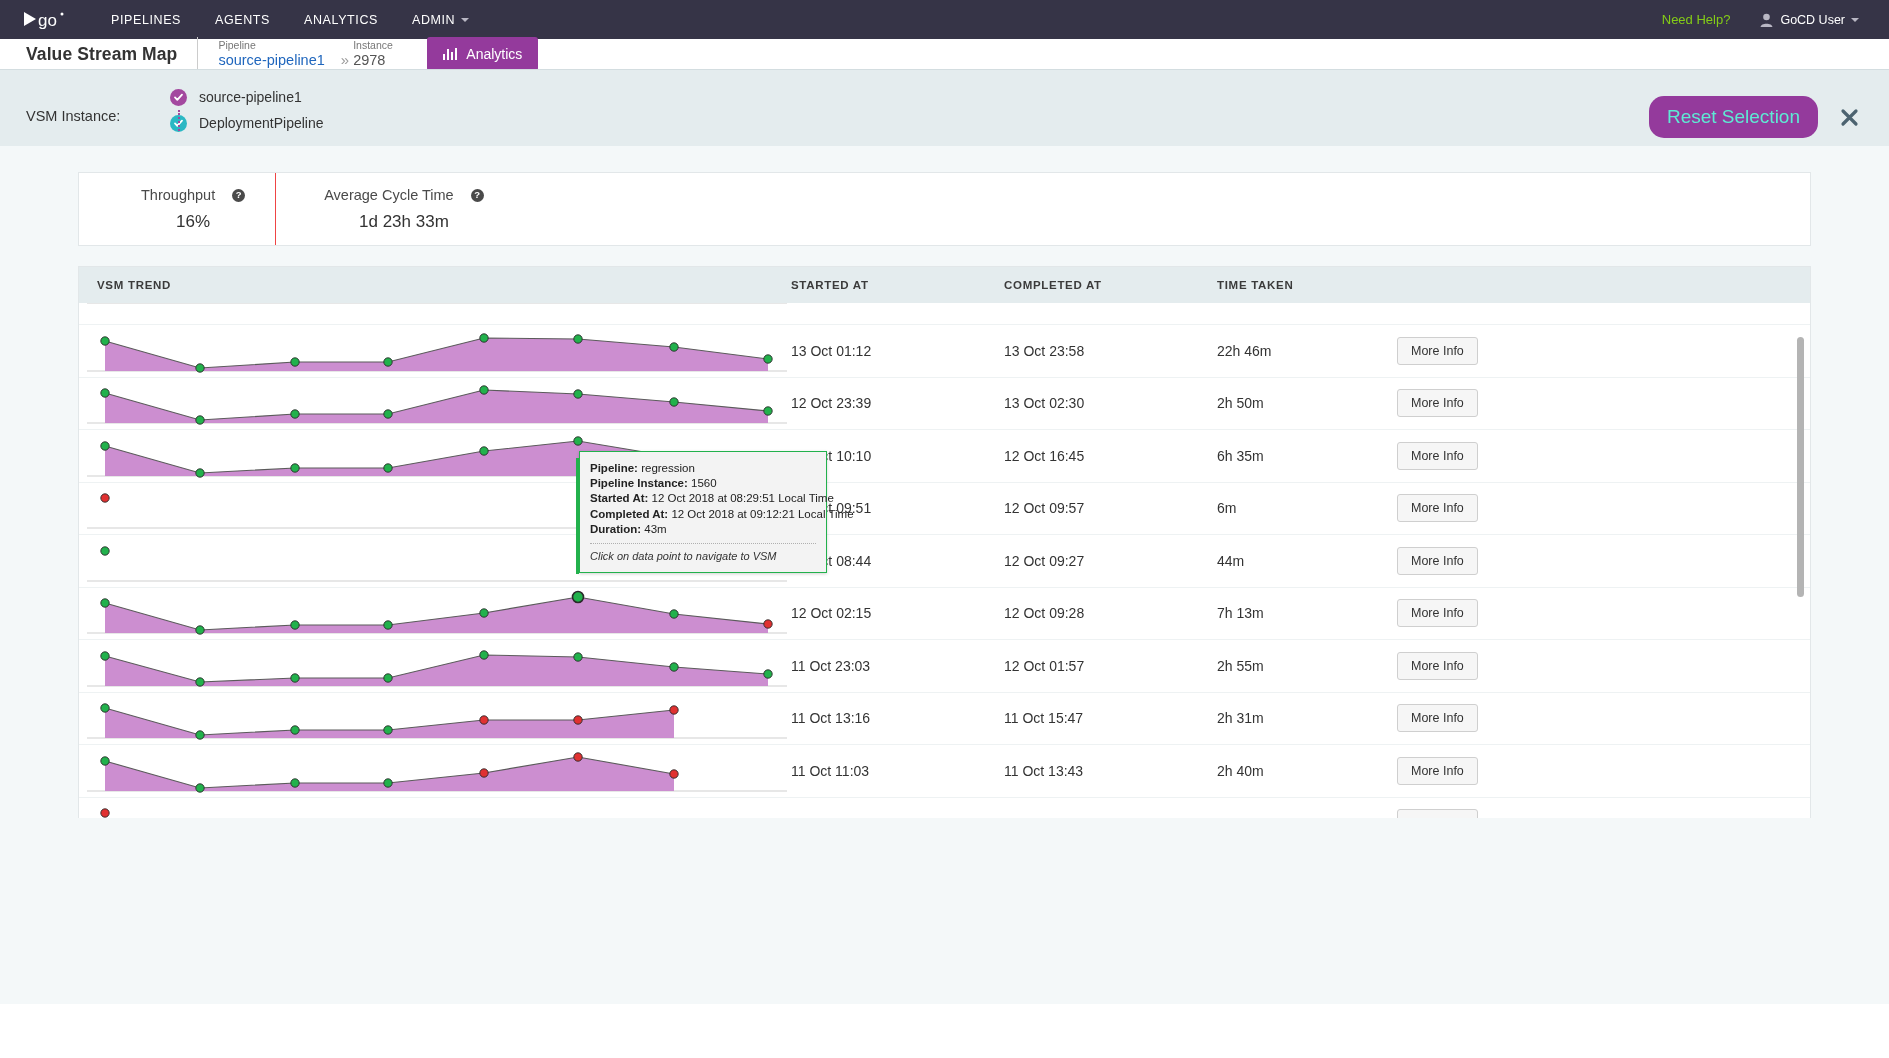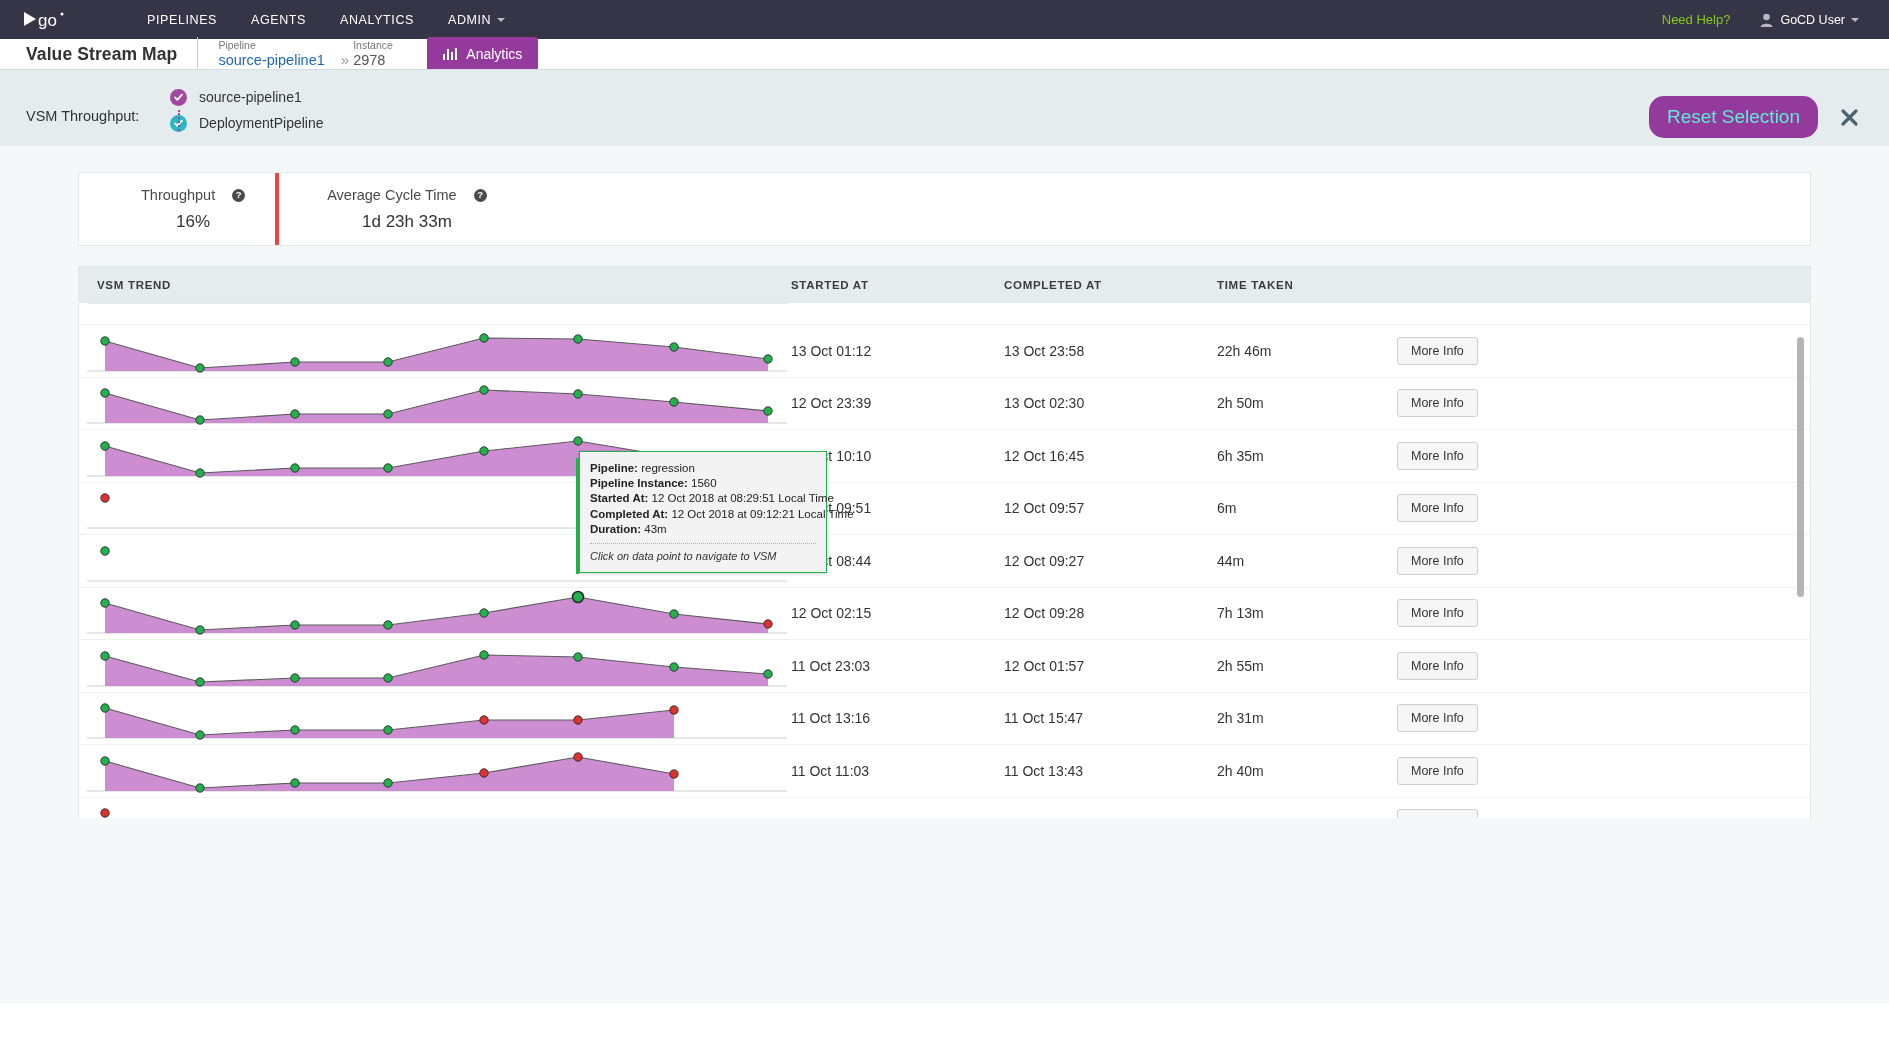--- a/index.html
+++ b/index.html
@@ -8,21 +8,20 @@
     background: #fff;
     font-family: "Liberation Sans", sans-serif;
     overflow: hidden;
   }
 
   
   .topnav {
     height: 39px; background: #363447;
     display: flex; align-items: center;
     padding: 0 18px;
-    gap: 36px;
   }
   .logo { width: 56px; display: flex; align-items: center; padding-left: 4px; }
   .logo svg { display: block; }
   .nav-links { display: flex; align-items: center; gap: 0; margin-left: 20px; }
   .nav-link {
     color: #fff; font-size: 12.5px; letter-spacing: .6px;
     padding: 11px 17px; text-decoration: none; cursor: pointer;
   }
   .caret-down {
     display: inline-block; width: 0; height: 0; margin-left: 6px;
@@ -86,21 +85,21 @@
   .close-x { cursor: pointer; display: flex; padding: 4px; }
 
   
   .content { background: #f4f8f9; padding: 26px 78px 0 78px; height: 858px; }
 
   .metrics-card {
     background: #fff; border: 1px solid #e2e7e9;
     display: flex; align-items: stretch; height: 74px;
   }
   .metric { padding: 14px 30px 0 62px; display: flex; flex-direction: column; align-items: center; }
-  .metric + .metric { border-left: 4px solid #ef4444; padding-left: 48px; padding-right: 48px; }
+  .metric + .metric { border-left: 1px solid #ef4444; padding-left: 48px; padding-right: 48px; }
   .metric-label { font-size: 14.5px; color: #4a4a4a; display: flex; align-items: center; gap: 17px; }
   .help-icon {
     width: 13px; height: 13px; border-radius: 50%; background: #4a4a4a;
     color: #fff; font-size: 9.5px; font-weight: bold;
     display: flex; align-items: center; justify-content: center;
     cursor: pointer; line-height: 1;
   }
   .metric-value { font-size: 17px; color: #333; margin-top: 9px; }
 
   
@@ -205,21 +204,21 @@
       <i style="height:6px"></i>
         <i style="height:11px"></i>
         <i style="height:8px"></i>
         <i style="height:12px"></i>
     </span>
     <span>Analytics</span>
   </button>
 </div>
 
 <div class="vsm-bar">
-  <div class="vsm-bar-label">VSM Throughput:</div>
+  <div class="vsm-bar-label">VSM Instance:</div>
   <div class="pipe-sel">
     <div class="pipe-connector"></div>
     <div class="pipe-row">
       <span class="pipe-check" style="background:#a3489f">
         <svg width="11" height="11" viewBox="0 0 11 11">
             <path d="M2 5.4 L4.3 7.8 L9 2.6" stroke="#fff" stroke-width="1.8" fill="none" stroke-linecap="round" stroke-linejoin="round"></path>
           </svg>
       </span>
       <span class="pipe-name">source-pipeline1</span>
     </div>

